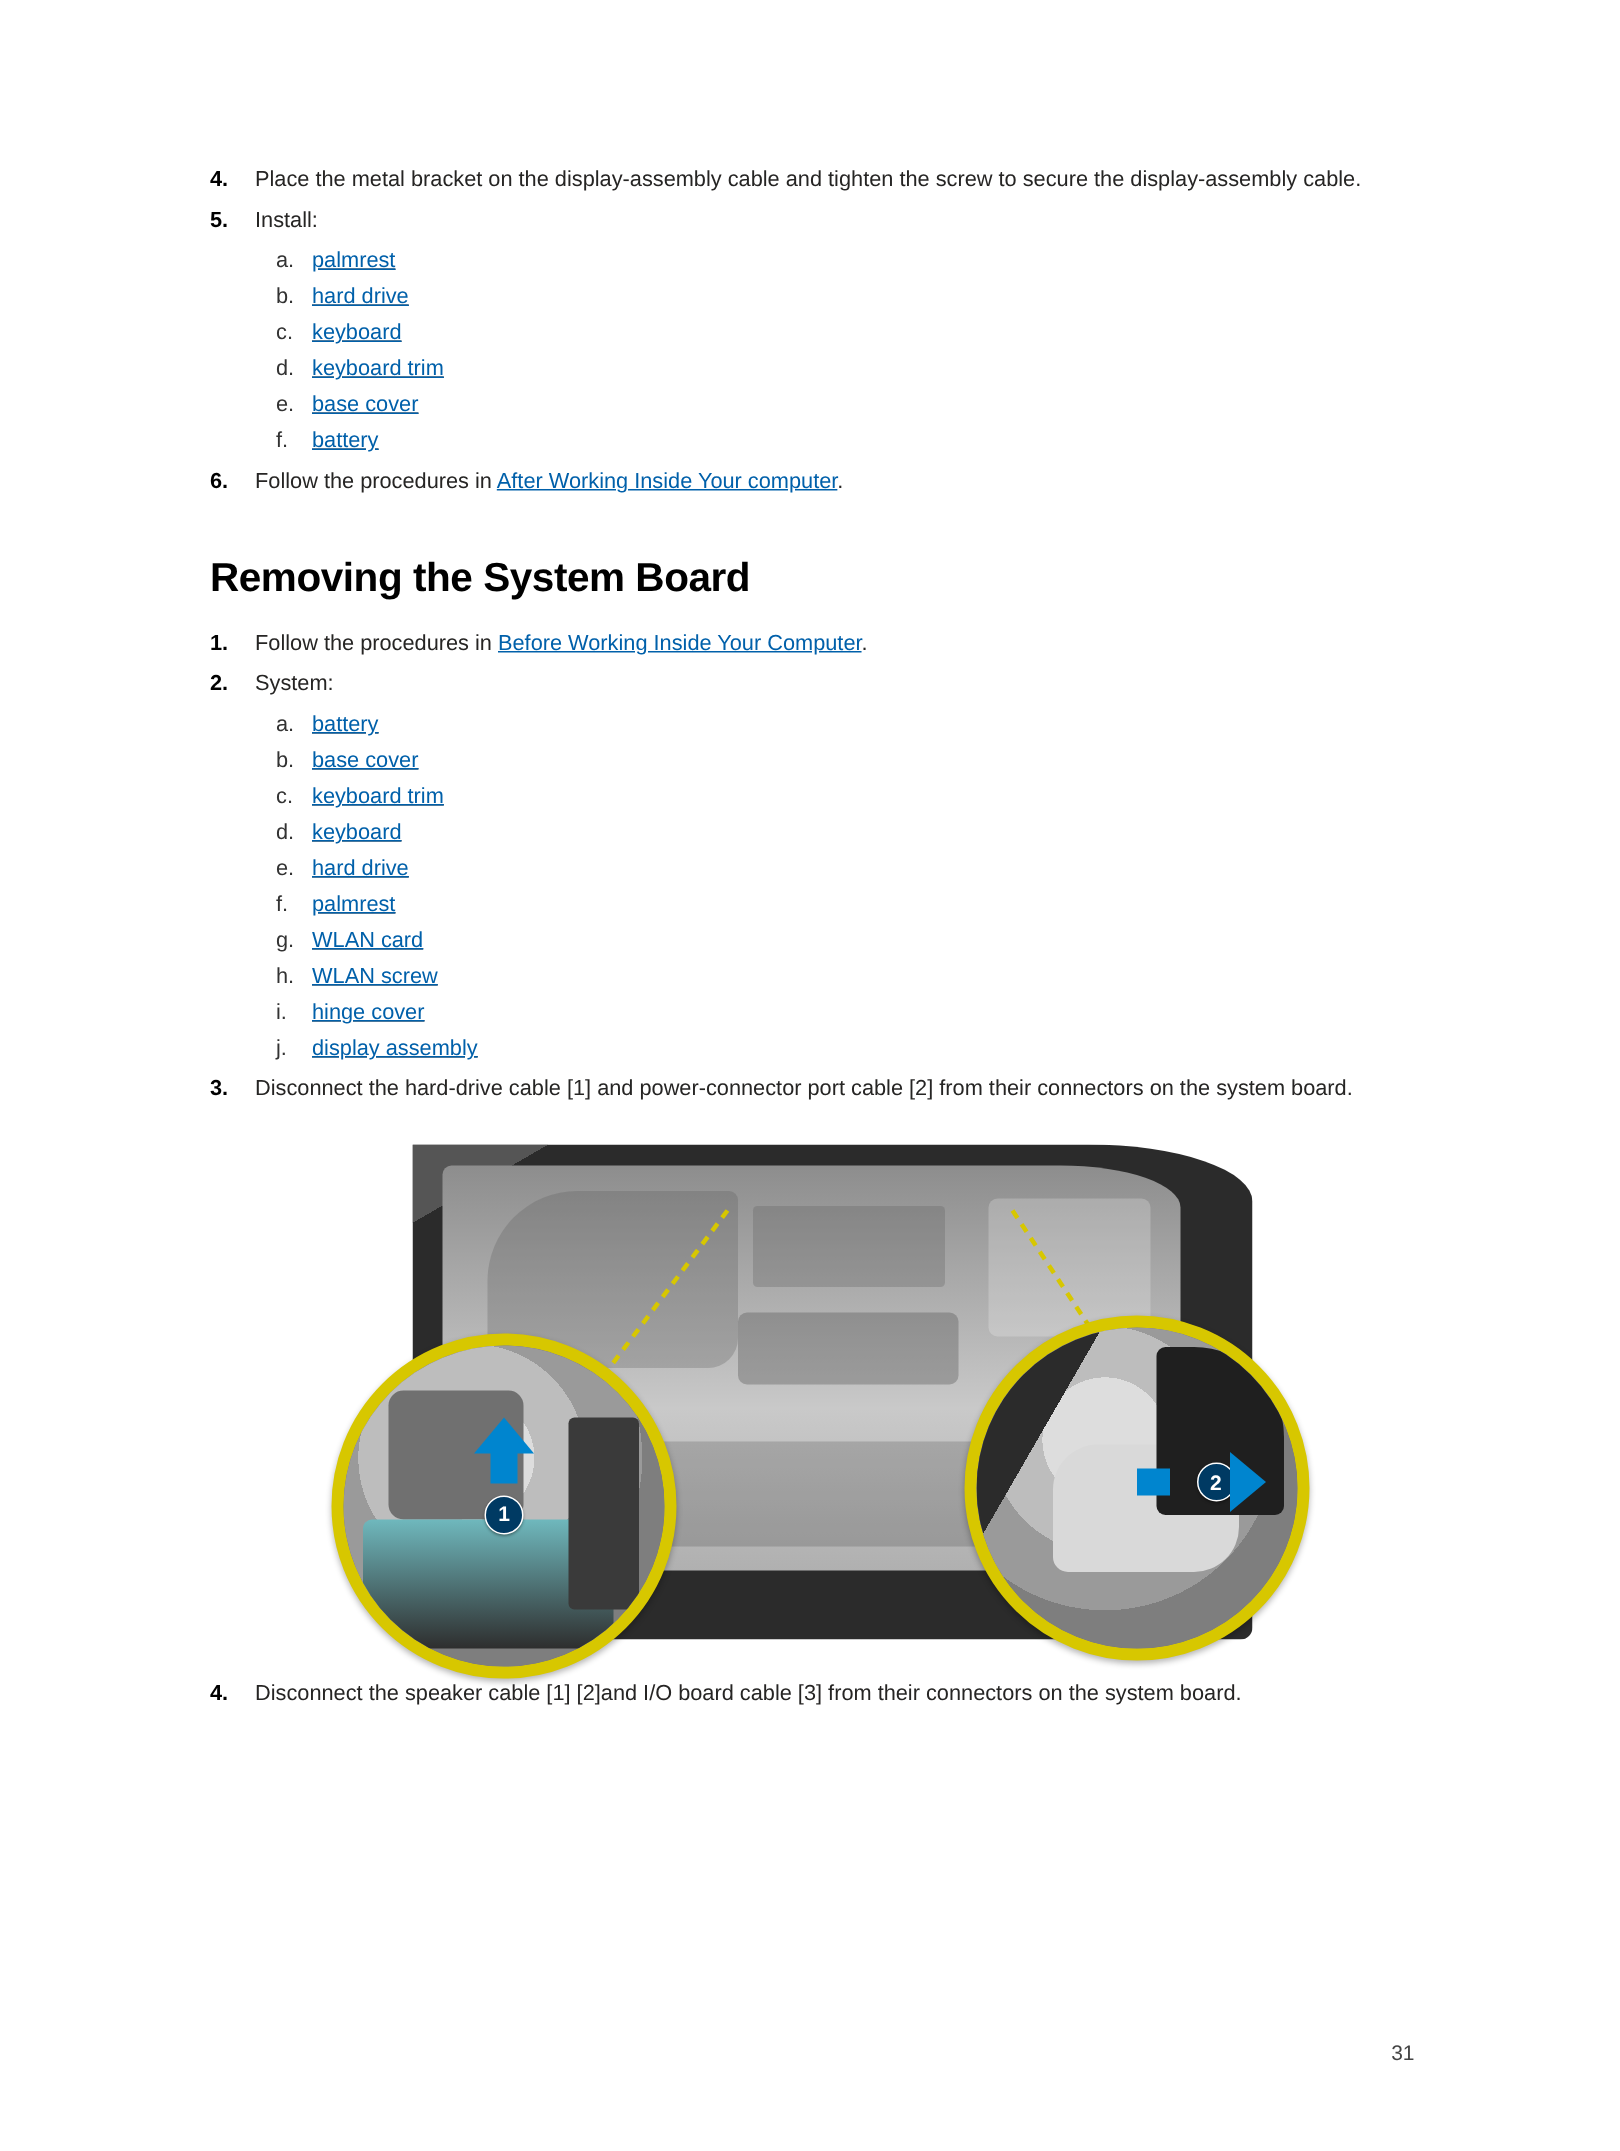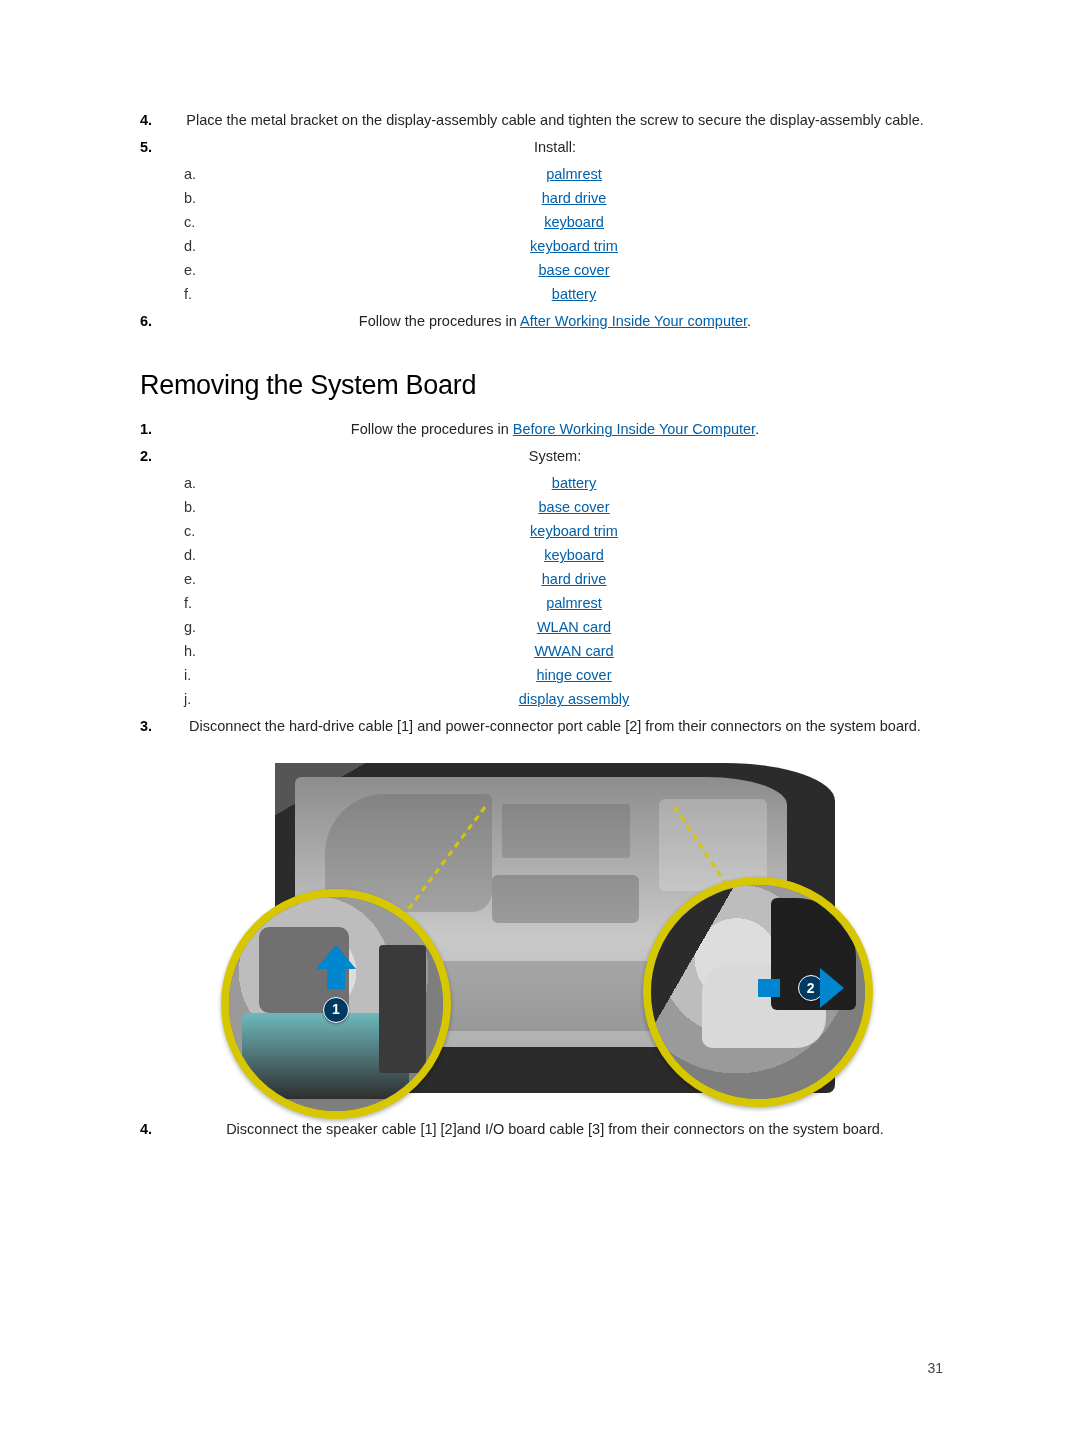--- a/index.html
+++ b/index.html
@@ -16,21 +16,20 @@
     margin: 0 auto;
     padding: 110px 140px 0 140px;
     box-sizing: border-box;
     position: relative;
   }
   ol.top-list {
     list-style: none;
     margin: 0;
     padding: 0;
     counter-reset: topnum var(--start, 0);
-    text-align: center;
   }
   ol.top-list > li {
     counter-increment: topnum;
     position: relative;
     padding-left: 30px;
     margin: 0 0 6px 0;
   }
   ol.top-list > li::before {
     content: counter(topnum) ".";
     position: absolute;
@@ -56,21 +55,21 @@
     position: absolute;
     left: 0;
     color: #333;
   }
   a.xlink {
     color: #0060aa;
     text-decoration: underline;
   }
   h2.section-heading {
     font-size: 27px;
-    font-weight: 400;
+    font-weight: 700;
     color: #000;
     margin: 34px 0 14px 0;
     letter-spacing: -0.3px;
   }
   .figure-box {
     width: 560px;
     height: 330px;
     margin: 26px auto 26px auto;
     position: relative;
   }
@@ -223,21 +222,21 @@
     <li>
       <span>System:</span>
       <ol class="sub-list">
         <li><a class="xlink">battery</a></li>
         <li><a class="xlink">base cover</a></li>
         <li><a class="xlink">keyboard trim</a></li>
         <li><a class="xlink">keyboard</a></li>
         <li><a class="xlink">hard drive</a></li>
         <li><a class="xlink">palmrest</a></li>
         <li><a class="xlink">WLAN card</a></li>
-        <li><a class="xlink">WWAN card</a></li>
+        <li><a class="xlink">WLAN screw</a></li>
         <li><a class="xlink">hinge cover</a></li>
         <li><a class="xlink">display assembly</a></li>
       </ol>
     </li>
     <li>
       <span>Disconnect the hard-drive cable [1] and power-connector port cable [2] from their connectors on the system board.</span>
 
       <div class="figure-box">
         <div class="fig-bg">
           <div class="fig-inner">

